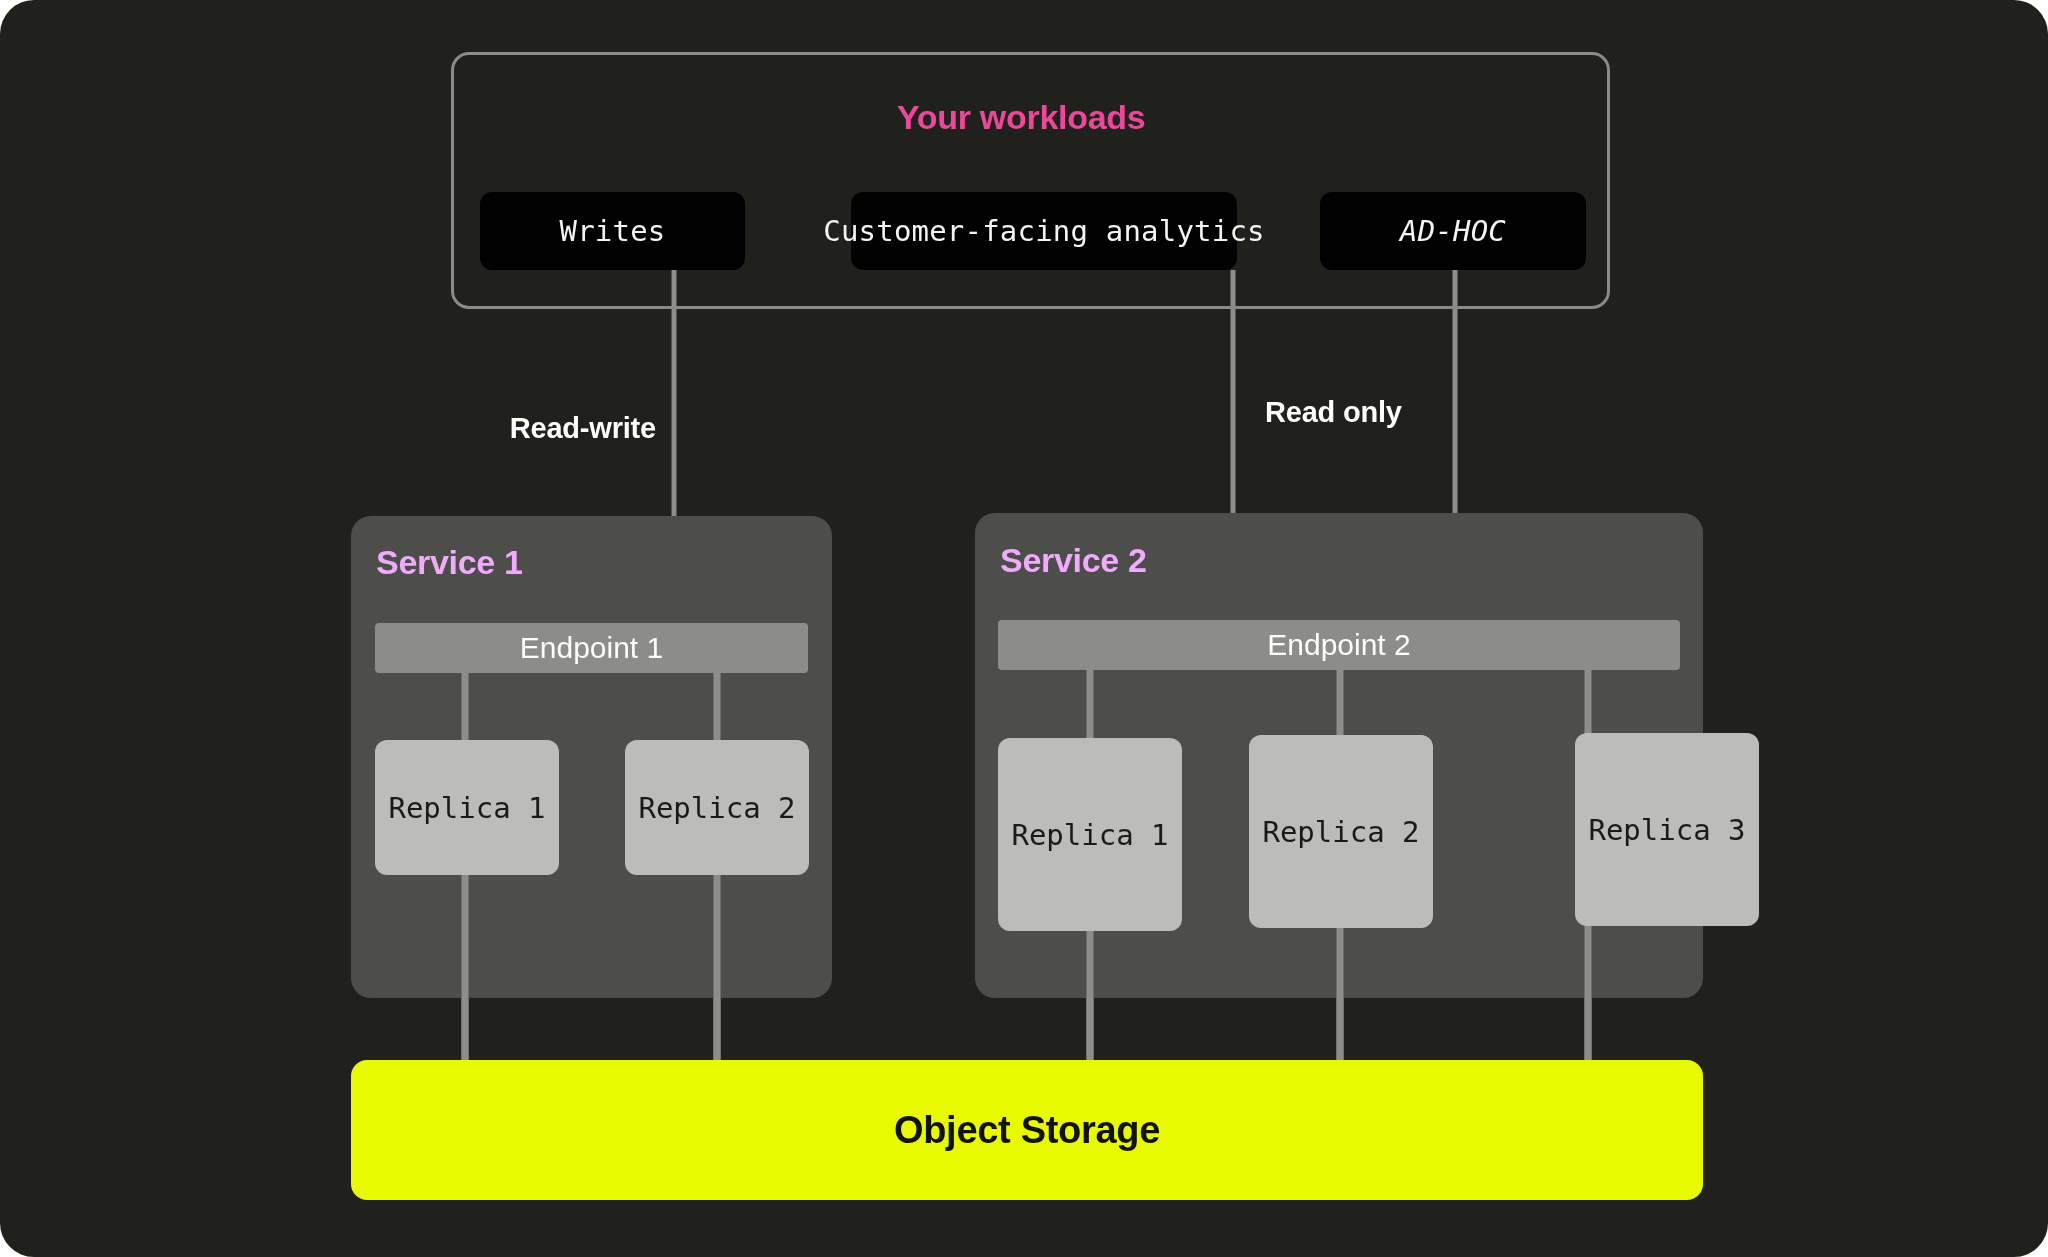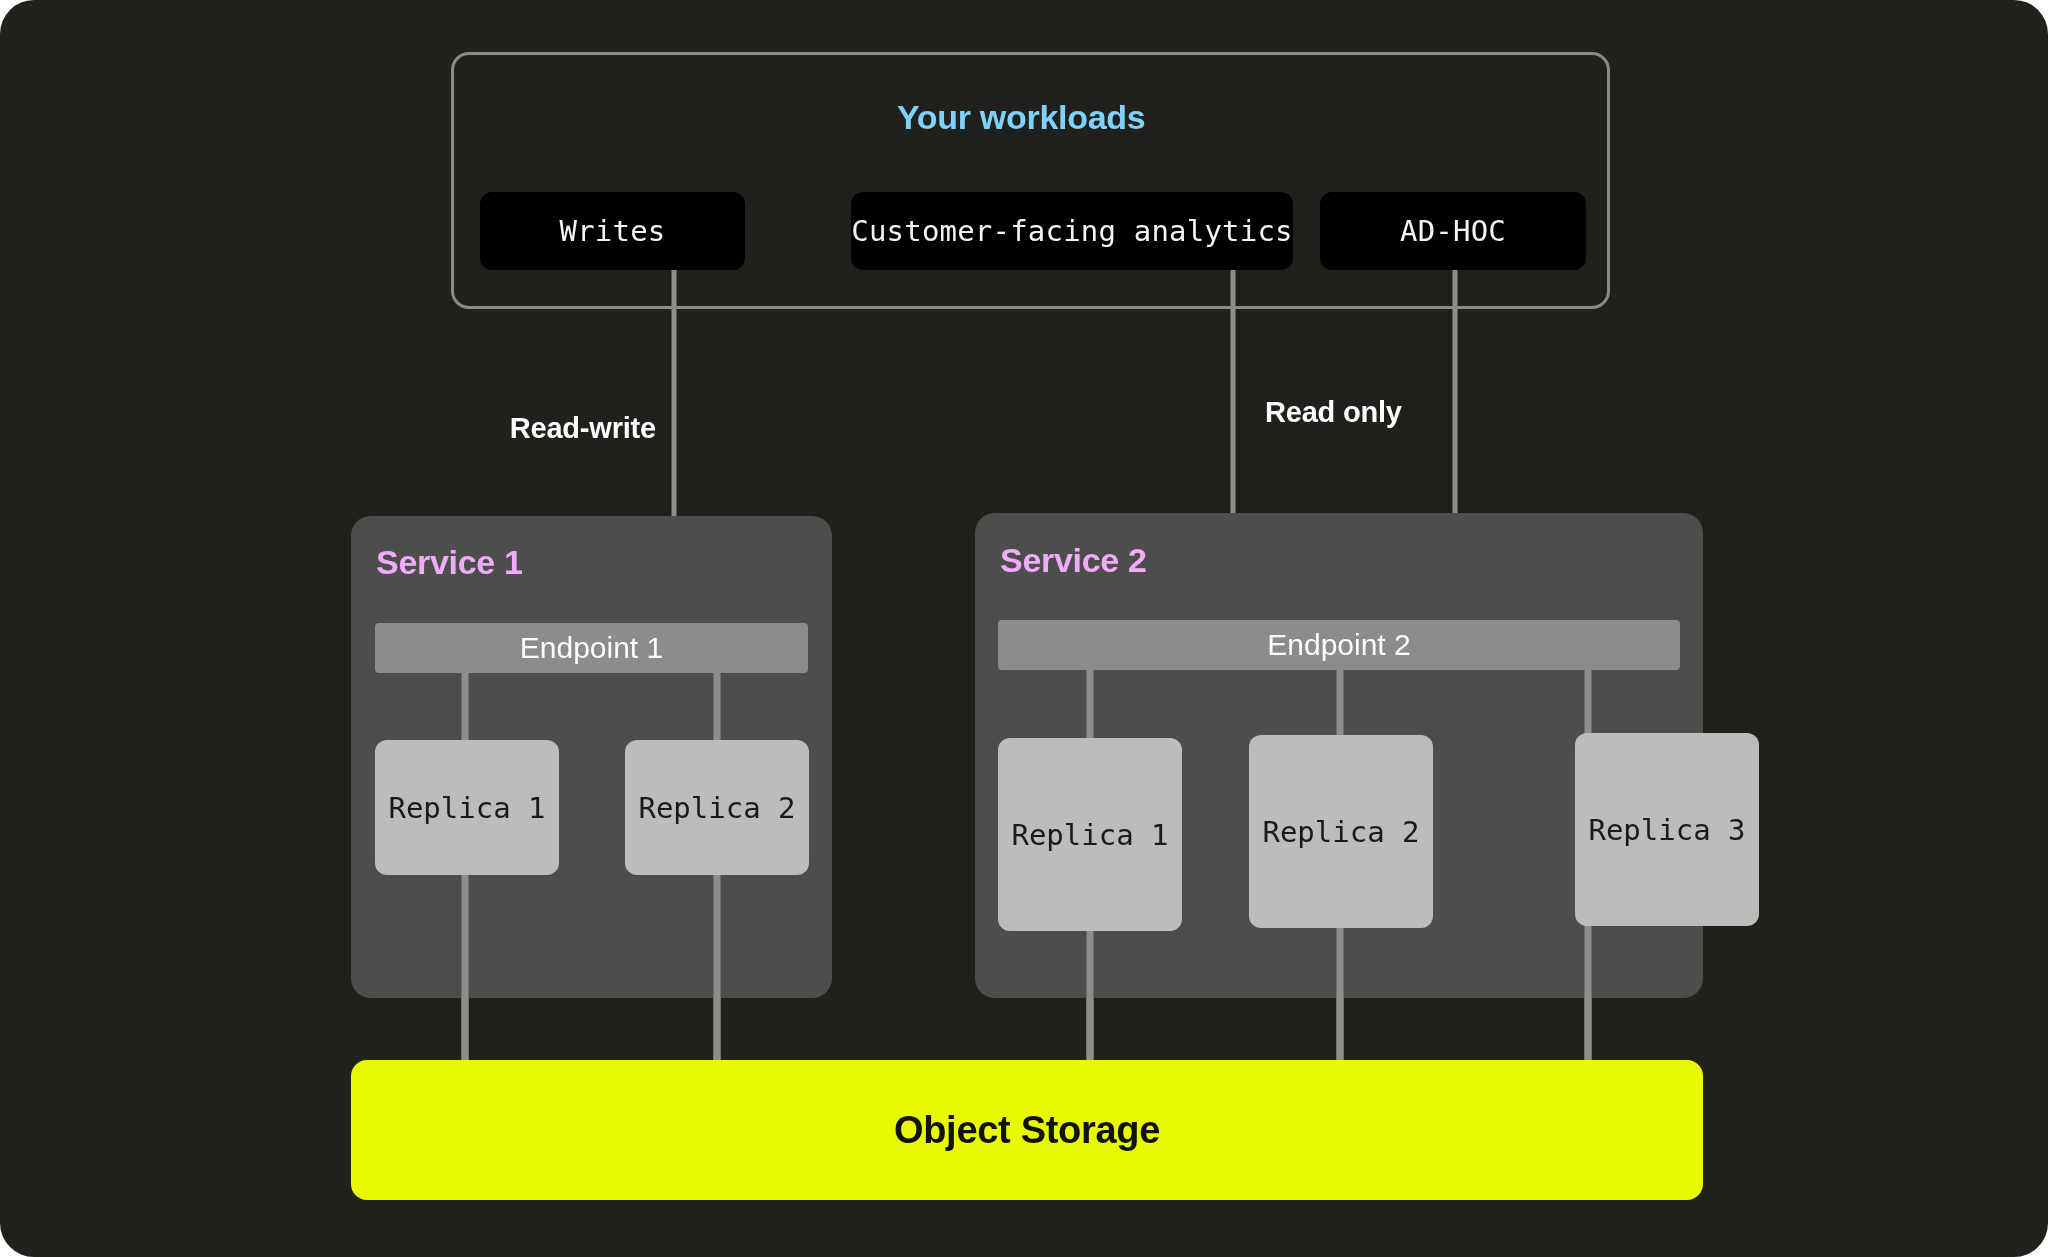--- a/index.html
+++ b/index.html
@@ -27,21 +27,21 @@
   
   .box { position: absolute; box-sizing: border-box; }
 
   .workload-frame {
     border: 3px solid #8a8a87;
     border-radius: 18px;
     background: transparent;
   }
   .workload-title {
     position: absolute;
-    color: #7dd3fc;
+    color: #ec4899;
     font-weight: bold;
     font-size: 34px;
     letter-spacing: -0.3px;
     white-space: nowrap;
   }
   .chip {
     background: #000000;
     border-radius: 12px;
     display: flex;
     align-items: center;
@@ -162,19 +162,19 @@
   <div class="box replica" style="left:998px; top:738px; width:184px; height:193px;">Replica 1</div>
   <div class="box replica" style="left:1249px; top:735px; width:184px; height:193px;">Replica 2</div>
   <div class="box replica" style="left:1575px; top:733px; width:184px; height:193px;">Replica 3</div>
 
   <div class="box storage" style="left:351px; top:1060px; width:1352px; height:140px;">Object Storage</div>
 
   <div class="box workload-frame" style="left:451px; top:52px; width:1159px; height:257px;"></div>
   <div class="workload-title" style="left:897px; top:98px;">Your workloads</div>
 
   <div class="box chip" style="left:480px; top:192px; width:265px; height:78px;">Writes</div>
-  <div class="box chip" style="left:851px; top:192px; width:442px; height:78px;">Customer-facing analytics</div>
-  <div class="box chip" style="left:1320px; top:192px; width:266px; height:78px;">AD-HOC</div>
+  <div class="box chip" style="left:851px; top:192px; width:386px; height:78px;">Customer-facing analytics</div>
+  <div class="box chip" style="left:1320px; top:192px; width:266px; height:78px;font-style:italic;">AD-HOC</div>
 
   <div class="edge-label right-align" style="left:390px; top:396px; width:266px;margin-top:16px;">Read-write</div>
   <div class="edge-label" style="left:1265px; top:396px;">Read only</div>
 
 </div>
 
 </body></html>

